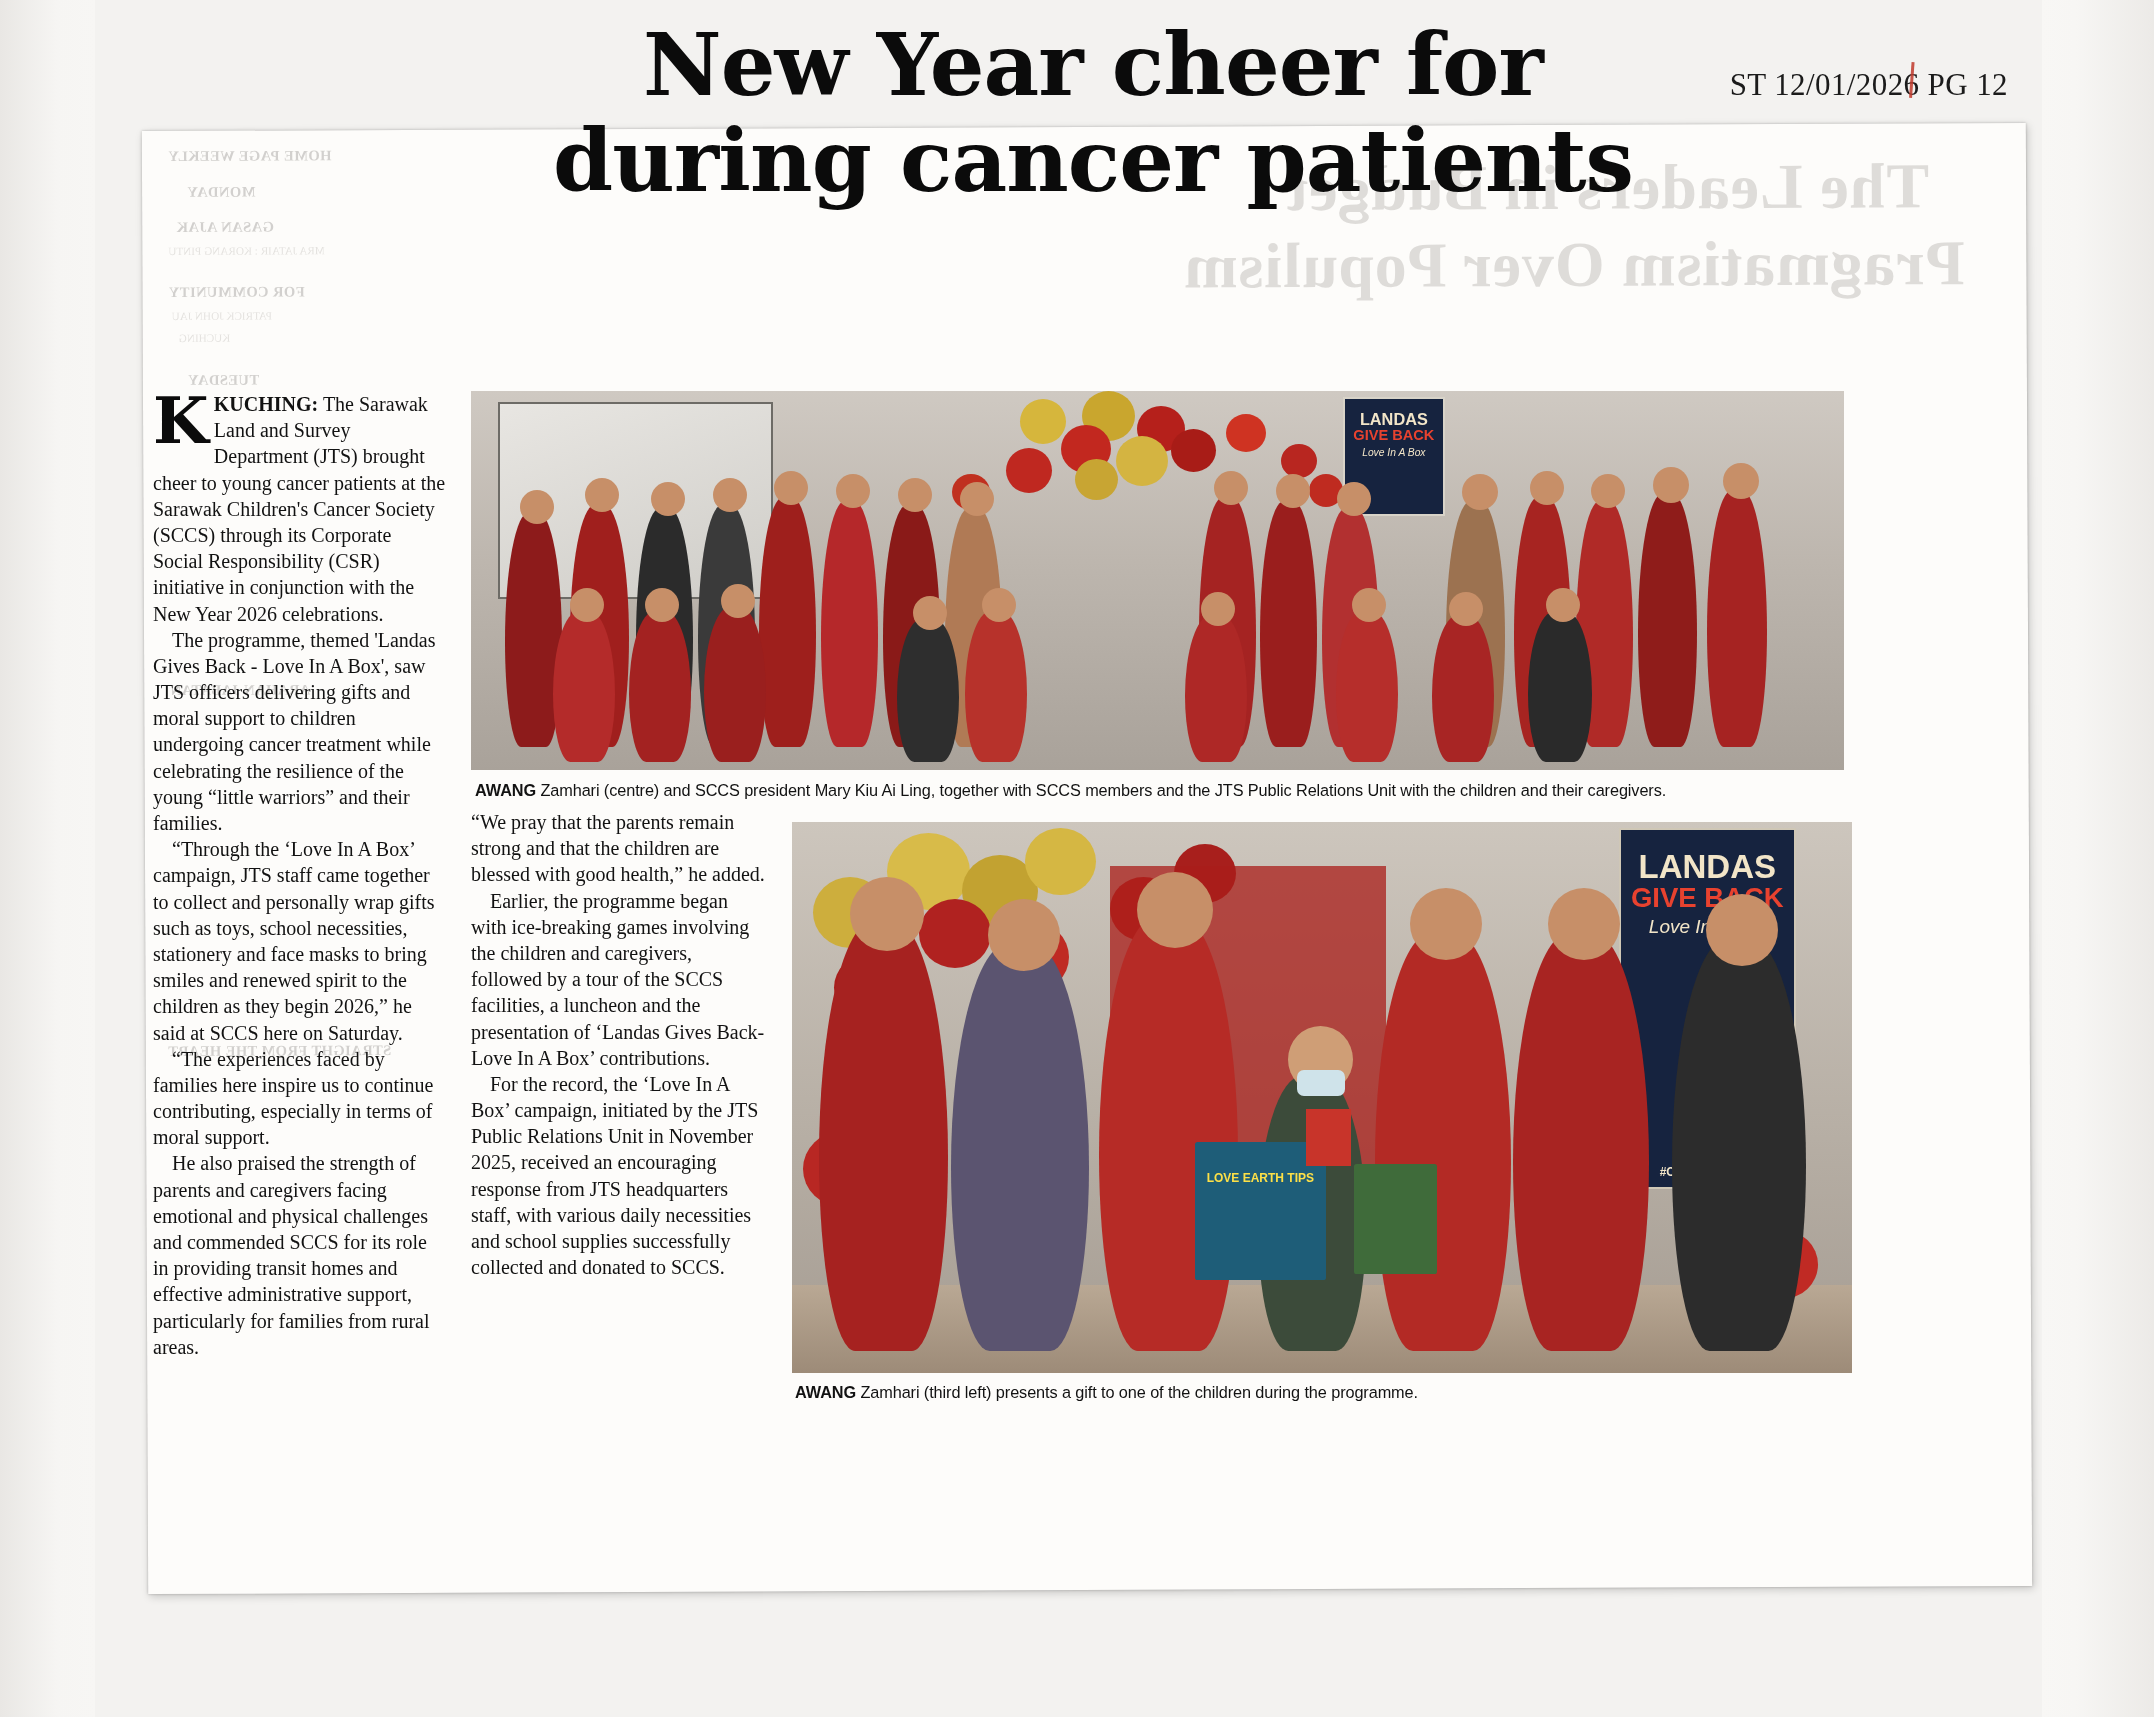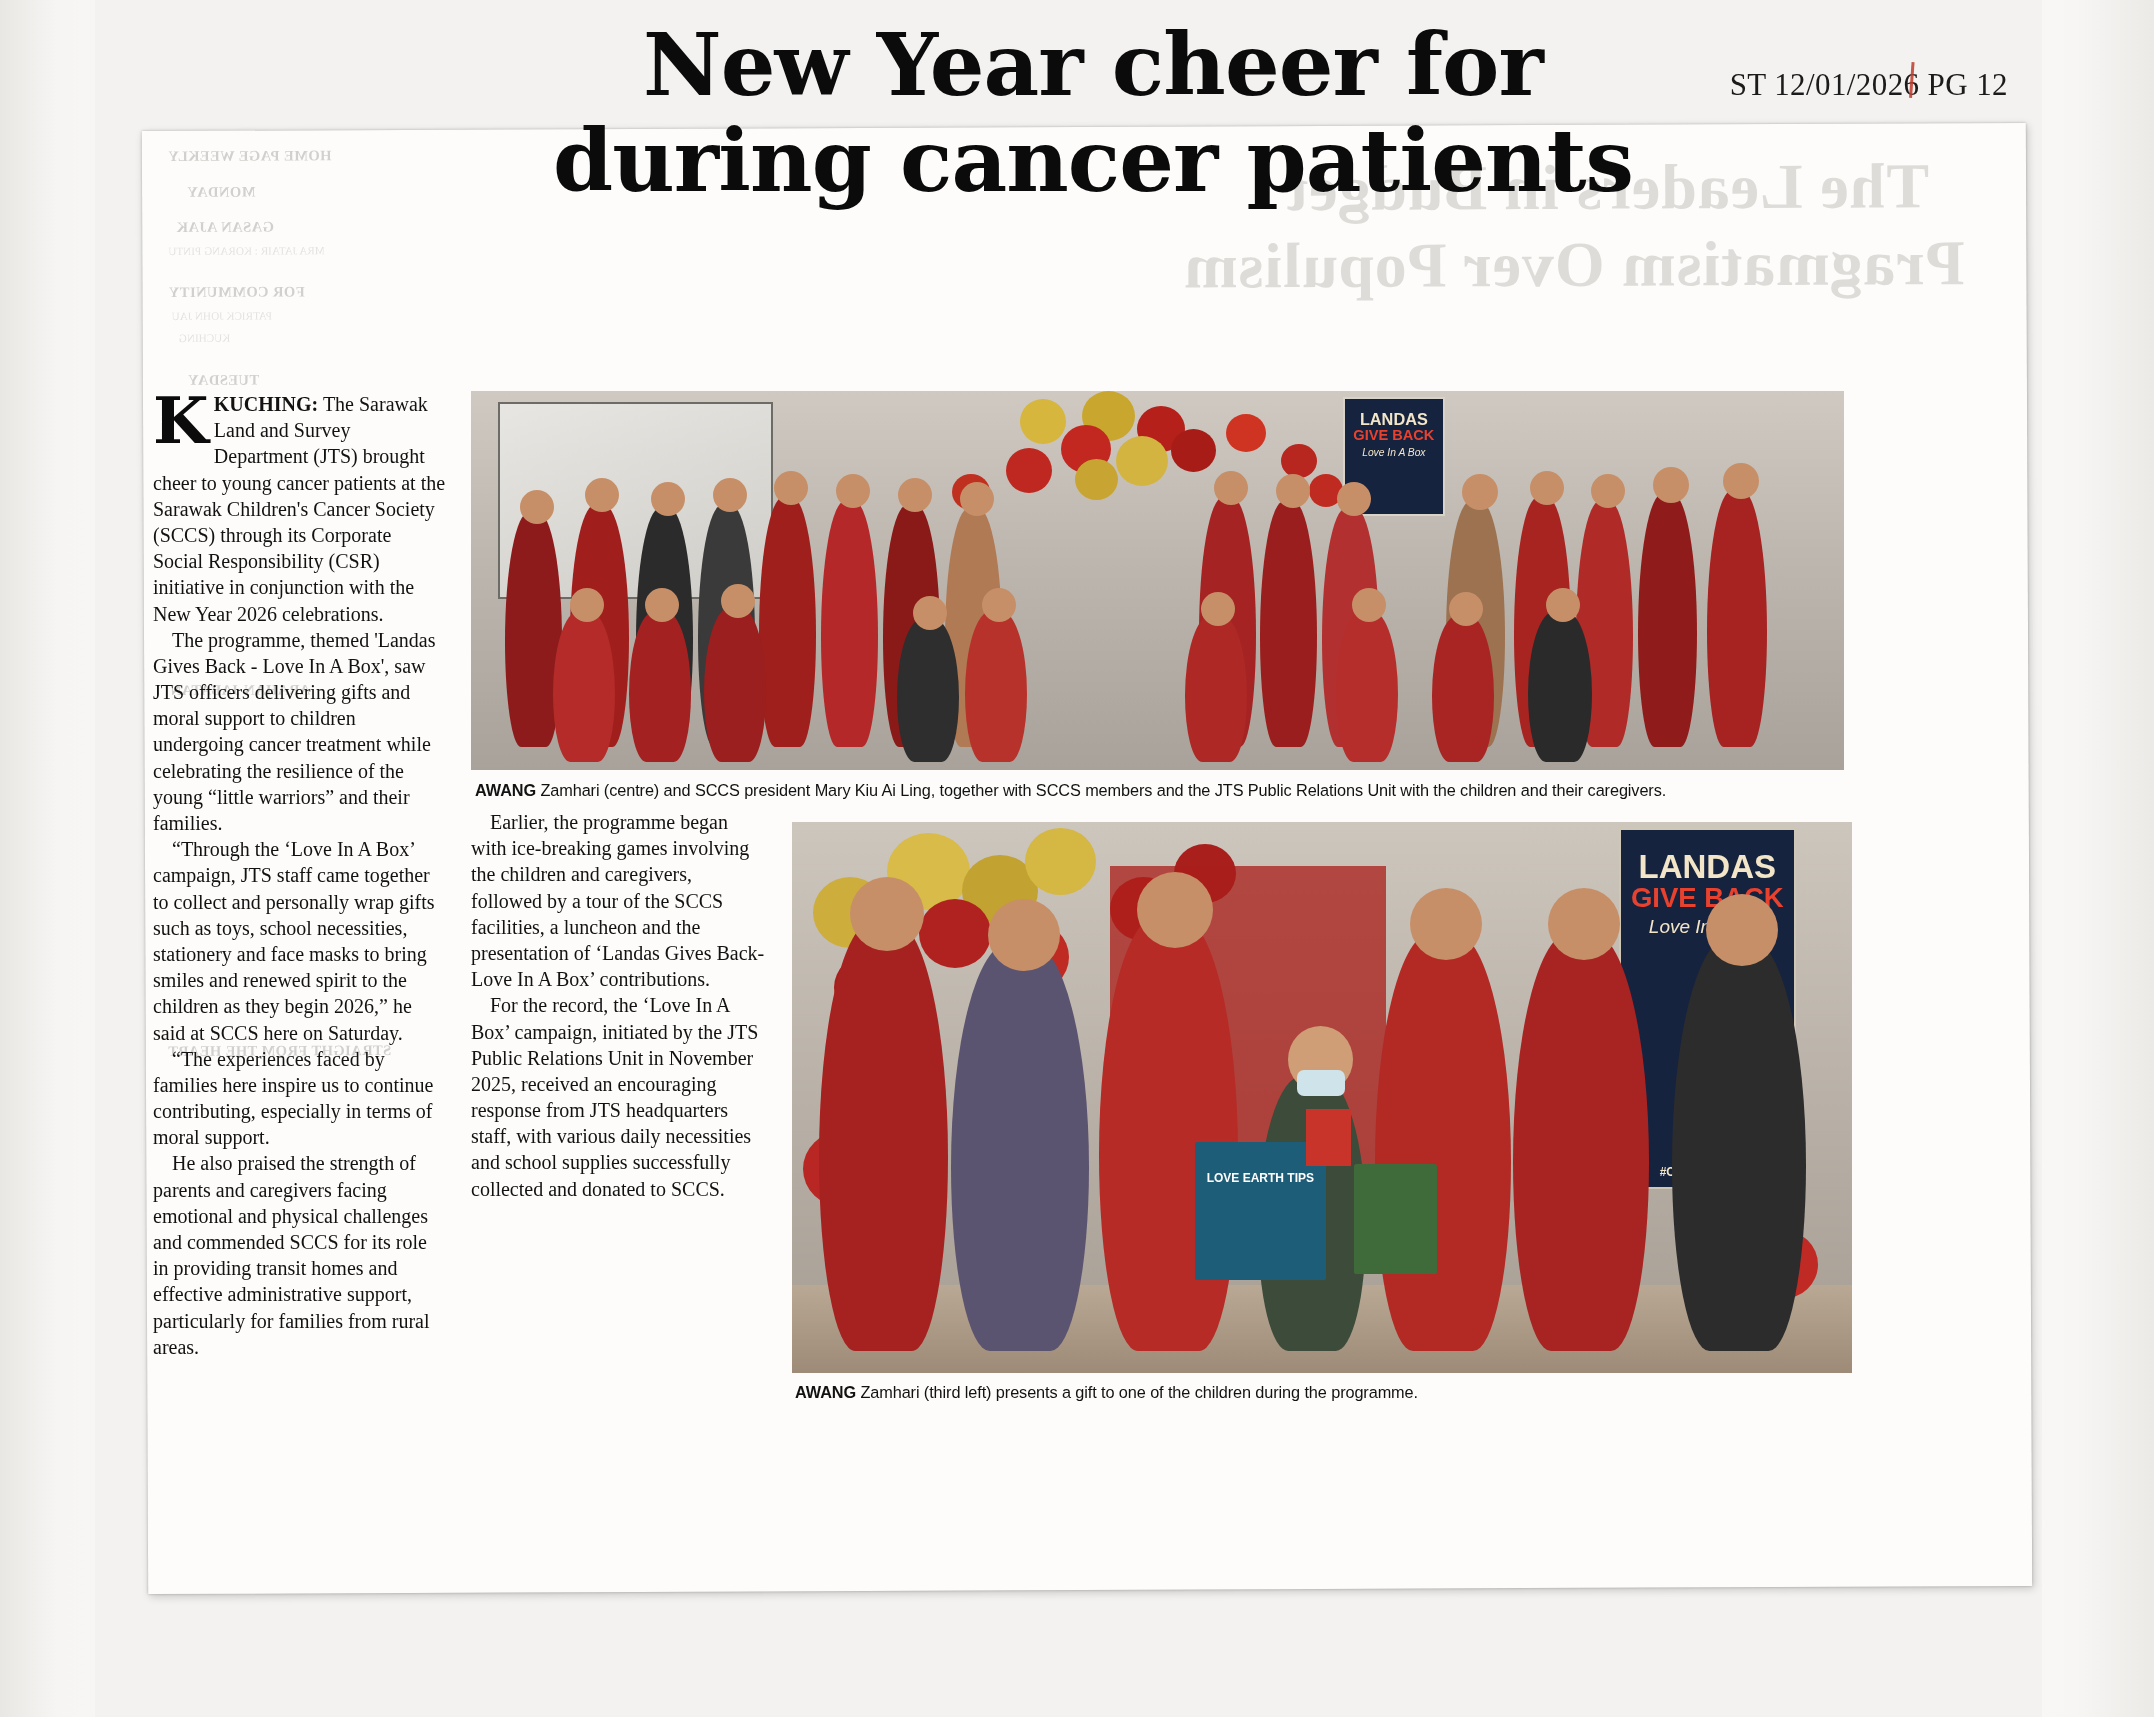--- a/index.html
+++ b/index.html
@@ -216,21 +216,21 @@
     position: absolute; left:0; bottom:0; width:100%; height:16%;
     background: linear-gradient(180deg,#b9a894,#9d8b78);
   }
   .bag {
     position: absolute;
     background: #1e5d78;
     border-radius: 2.6px;
   }
   .bag-text {
     position: absolute;
-    color: #ffffff;
+    color: #fde047;
     font-family: "Liberation Sans", sans-serif;
     font-size: 12px;
     font-weight: bold;
     text-align: center;
     width: 100%;
   }
   .poster2 {
     position: absolute;
     background: #16233f;
     border: 2.6px solid #cfc7b6;
@@ -276,20 +276,21 @@
   <p class="first">
     <span class="dropcap">K</span><span class="lead-bold">KUCHING:</span><span> The Sarawak Land and Survey Department (JTS) brought cheer to young cancer patients at the Sarawak Children's Cancer Society (SCCS) through its Corporate Social Responsibility (CSR) initiative in conjunction with the New Year 2026 celebrations.</span>
   </p>
   <p>The programme, themed 'Landas Gives Back - Love In A Box', saw JTS officers delivering gifts and moral support to children undergoing cancer treatment while celebrating the resilience of the young “little warriors” and their families.</p>
   <p>“Through the ‘Love In A Box’ campaign, JTS staff came together to collect and personally wrap gifts such as toys, school necessities, stationery and face masks to bring smiles and renewed spirit to the children as they begin 2026,” he said at SCCS here on Saturday.</p>
   <p>“The experiences faced by families here inspire us to continue contributing, especially in terms of moral support.</p>
   <p>He also praised the strength of parents and caregivers facing emotional and physical challenges and commended SCCS for its role in providing transit homes and effective administrative support, particularly for families from rural areas.</p>
 </div>
 
 <div class="col" id="col2">
+  <p class="first">“We pray that the parents remain strong and that the children are blessed with good health,” he added.</p>
   <p>Earlier, the programme began with ice-breaking games involving the children and caregivers, followed by a tour of the SCCS facilities, a luncheon and the presentation of ‘Landas Gives Back-Love In A Box’ contributions.</p>
   <p>For the record, the ‘Love In A Box’ campaign, initiated by the JTS Public Relations Unit in November 2025, received an encouraging response from JTS headquarters staff, with various daily necessities and school supplies successfully collected and donated to SCCS.</p>
 </div>
 
 <div class="photo" id="photo1">
   <div class="bg-wall"></div>
   <div class="screen"></div>
 
   <div class="balloon" style="left:40%; top:2%;  width:46px; height:45px; background:#d6b63c;"></div>
   <div class="balloon" style="left:44.5%; top:0%; width:53px; height:50px; background:#c9a62e;"></div>

